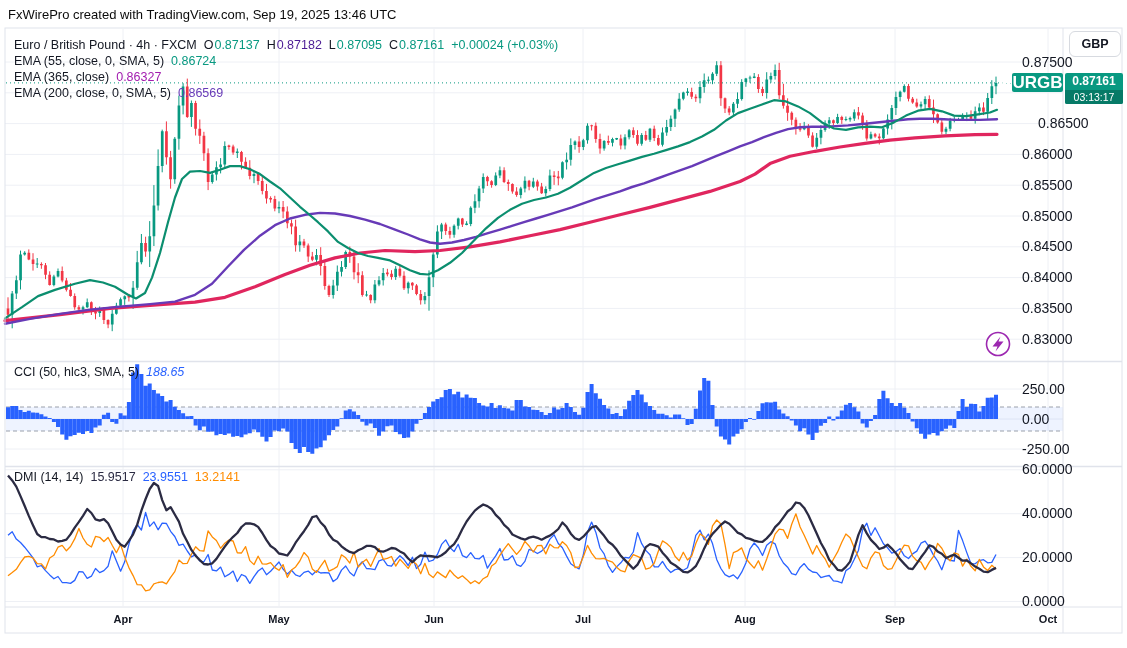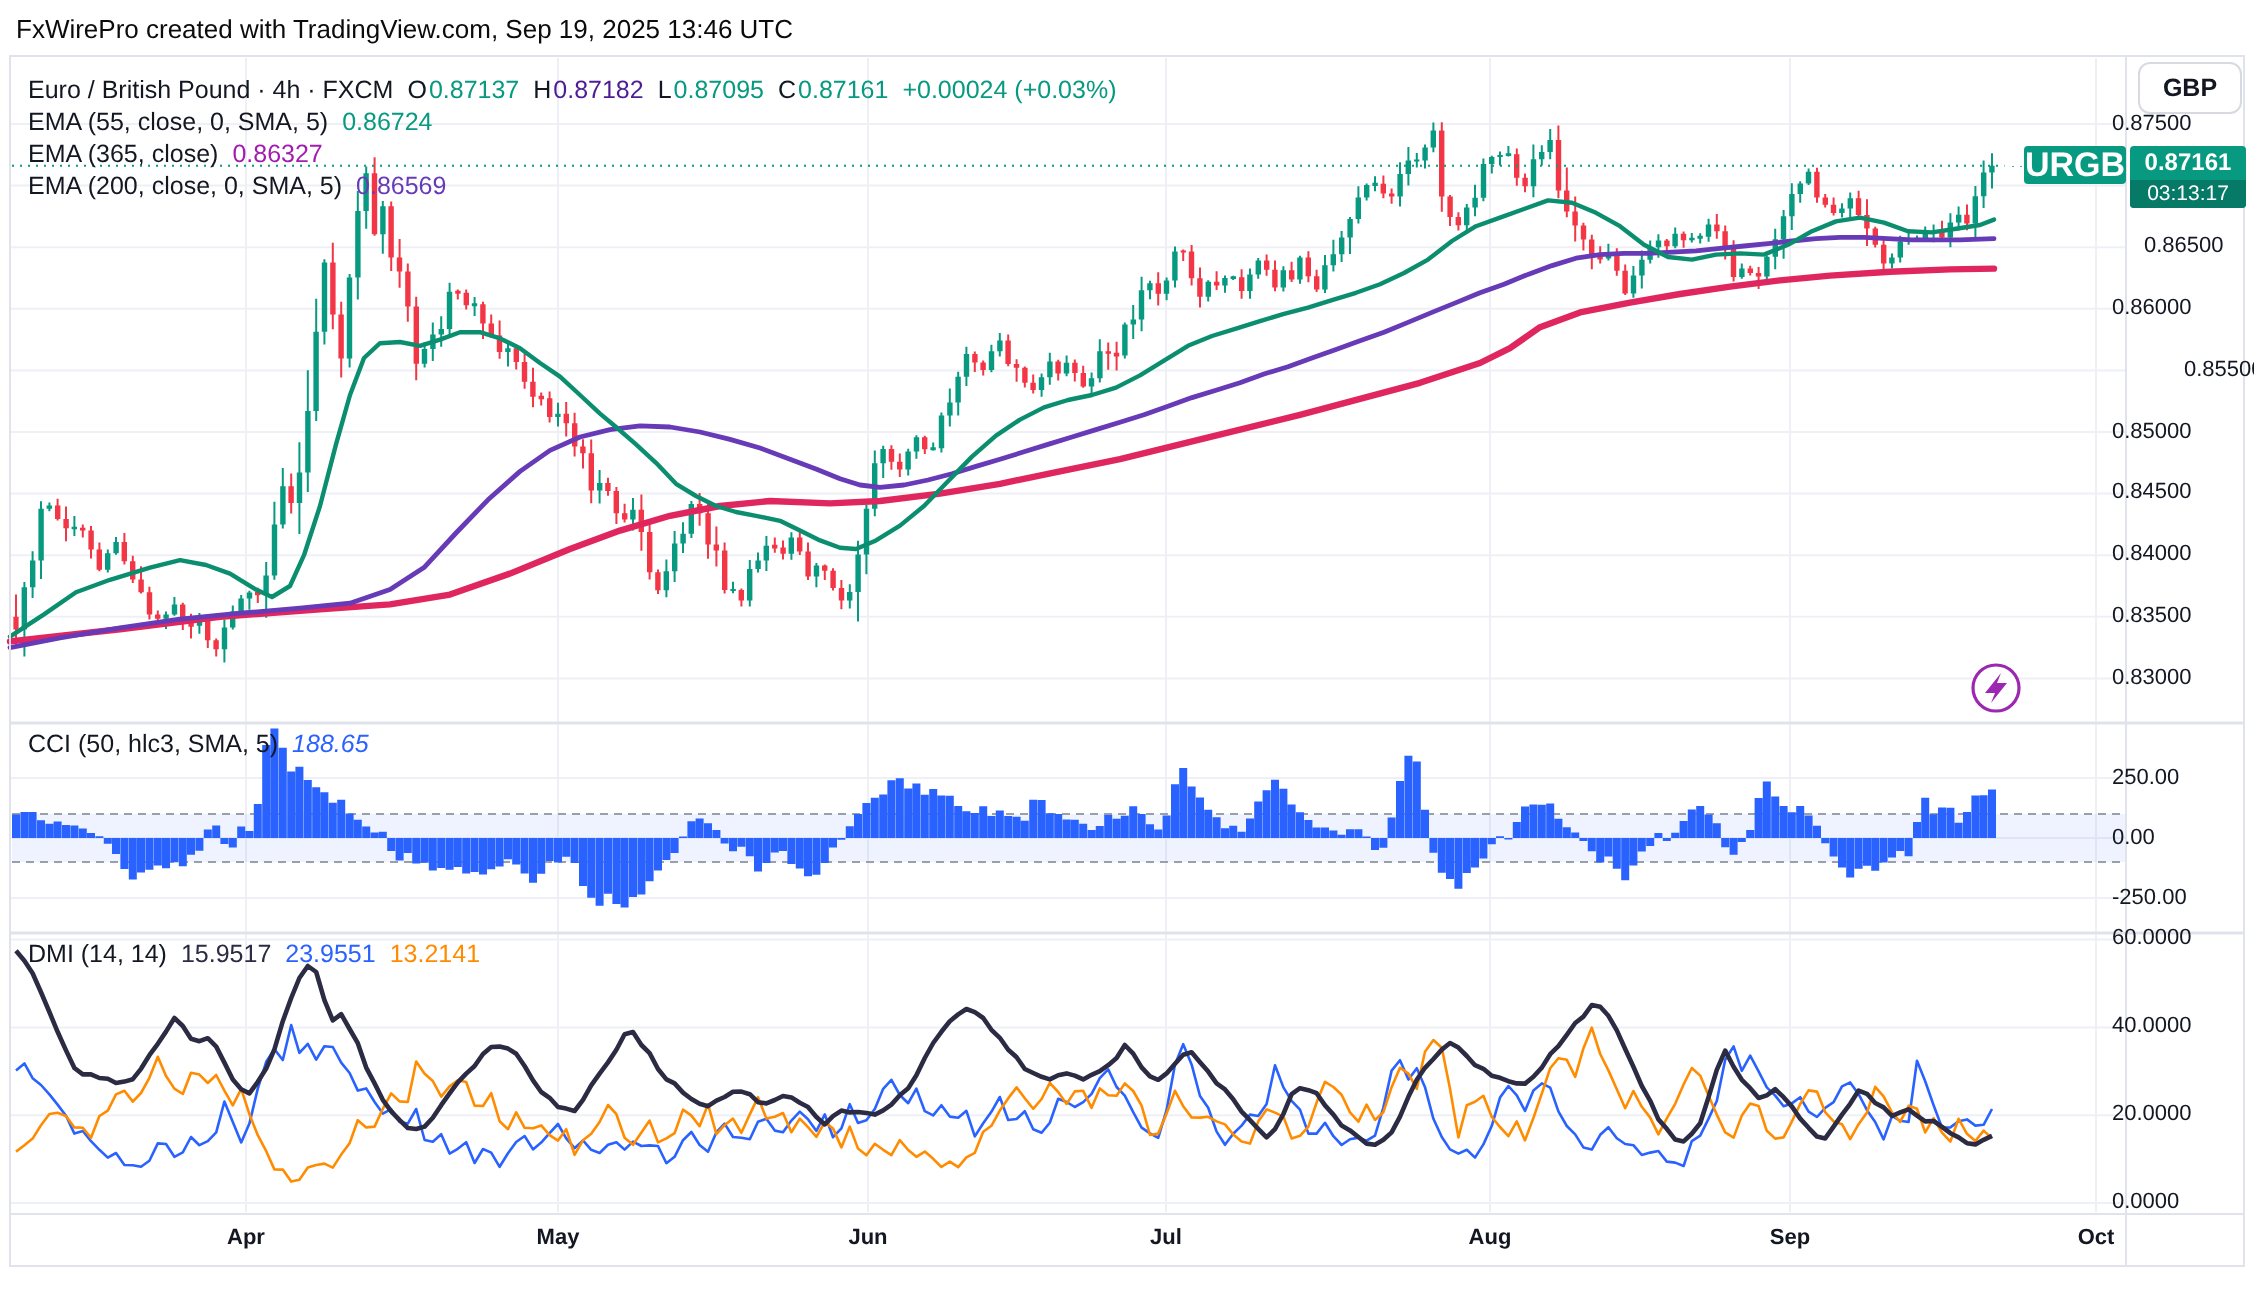--- a/index.html
+++ b/index.html
@@ -6,21 +6,21 @@
   body{width:1127px;height:648px;position:relative;background:#ffffff;
        font-family:"Liberation Sans",sans-serif;overflow:hidden;color:#131722}
   #chart-svg{position:absolute;left:0;top:0}
   .attribution{position:absolute;left:8px;top:7px;font-size:13px;color:#0b0b0b;white-space:nowrap}
   .legend-row{position:absolute;left:14px;display:flex;gap:7px;font-size:12.5px;color:#131722;
               white-space:nowrap;align-items:baseline;line-height:14px}
   .legend-row .pair{display:flex;gap:1px}
   .gbp-btn{position:absolute;left:1069px;top:31px;width:52px;height:26px;border:1px solid #d7dae0;
            border-radius:6px;background:#fff;display:flex;align-items:center;justify-content:center;
            font-size:12.5px;font-weight:600;color:#131722;box-sizing:border-box}
-  .axis-label{position:absolute;left:1056px;font-size:11px;color:#131722;white-space:nowrap;line-height:13px}
+  .axis-label{position:absolute;left:1022px;font-size:14px;color:#131722;white-space:nowrap;line-height:13px}
   .month-label{position:absolute;top:613px;width:40px;text-align:center;font-size:11px;font-weight:600;color:#131722}
   .symbol-badge{position:absolute;left:1012px;width:51px;height:19px;border-radius:2px;
                 display:flex;align-items:center;justify-content:center;color:#fff;
                 font-size:17px;font-weight:700}
   .price-box{position:absolute;left:1065px;width:58px;border-radius:2px;overflow:hidden;color:#fff;text-align:center}
   .price-box .px{font-size:12px;font-weight:700;line-height:17px}
   .price-box .cd{font-size:10.5px;line-height:14px}
 </style>
 </head>
 <body>
@@ -119,21 +119,21 @@
   <span style="color: rgb(43, 43, 67);">15.9517</span>
   <span style="color: rgb(41, 98, 255);">23.9551</span>
   <span style="color: rgb(255, 140, 0);">13.2141</span>
 </div>
 
 <div class="gbp-btn">GBP</div>
 <div id="axis-labels">
     <div class="axis-label" style="top: 55.5px;">0.87500</div>
     <div class="axis-label" style="top: 117.1px; padding-left: 16px;">0.86500</div>
     <div class="axis-label" style="top: 147.9px;">0.86000</div>
-    <div class="axis-label" style="top: 178.7px; margin-left: 36px;">0.85500</div>
+    <div class="axis-label" style="top: 178.7px;">0.85500</div>
     <div class="axis-label" style="top: 209.5px;">0.85000</div>
     <div class="axis-label" style="top: 240.3px;">0.84500</div>
     <div class="axis-label" style="top: 271.1px;">0.84000</div>
     <div class="axis-label" style="top: 301.9px;">0.83500</div>
     <div class="axis-label" style="top: 332.7px;">0.83000</div>
     <div class="axis-label" style="top: 382.5px;">250.00</div>
     <div class="axis-label" style="top: 412.5px;">0.00</div>
     <div class="axis-label" style="top: 442.5px;">-250.00</div>
     <div class="axis-label" style="top: 463.3px;">60.0000</div>
     <div class="axis-label" style="top: 507.2px;">40.0000</div>

